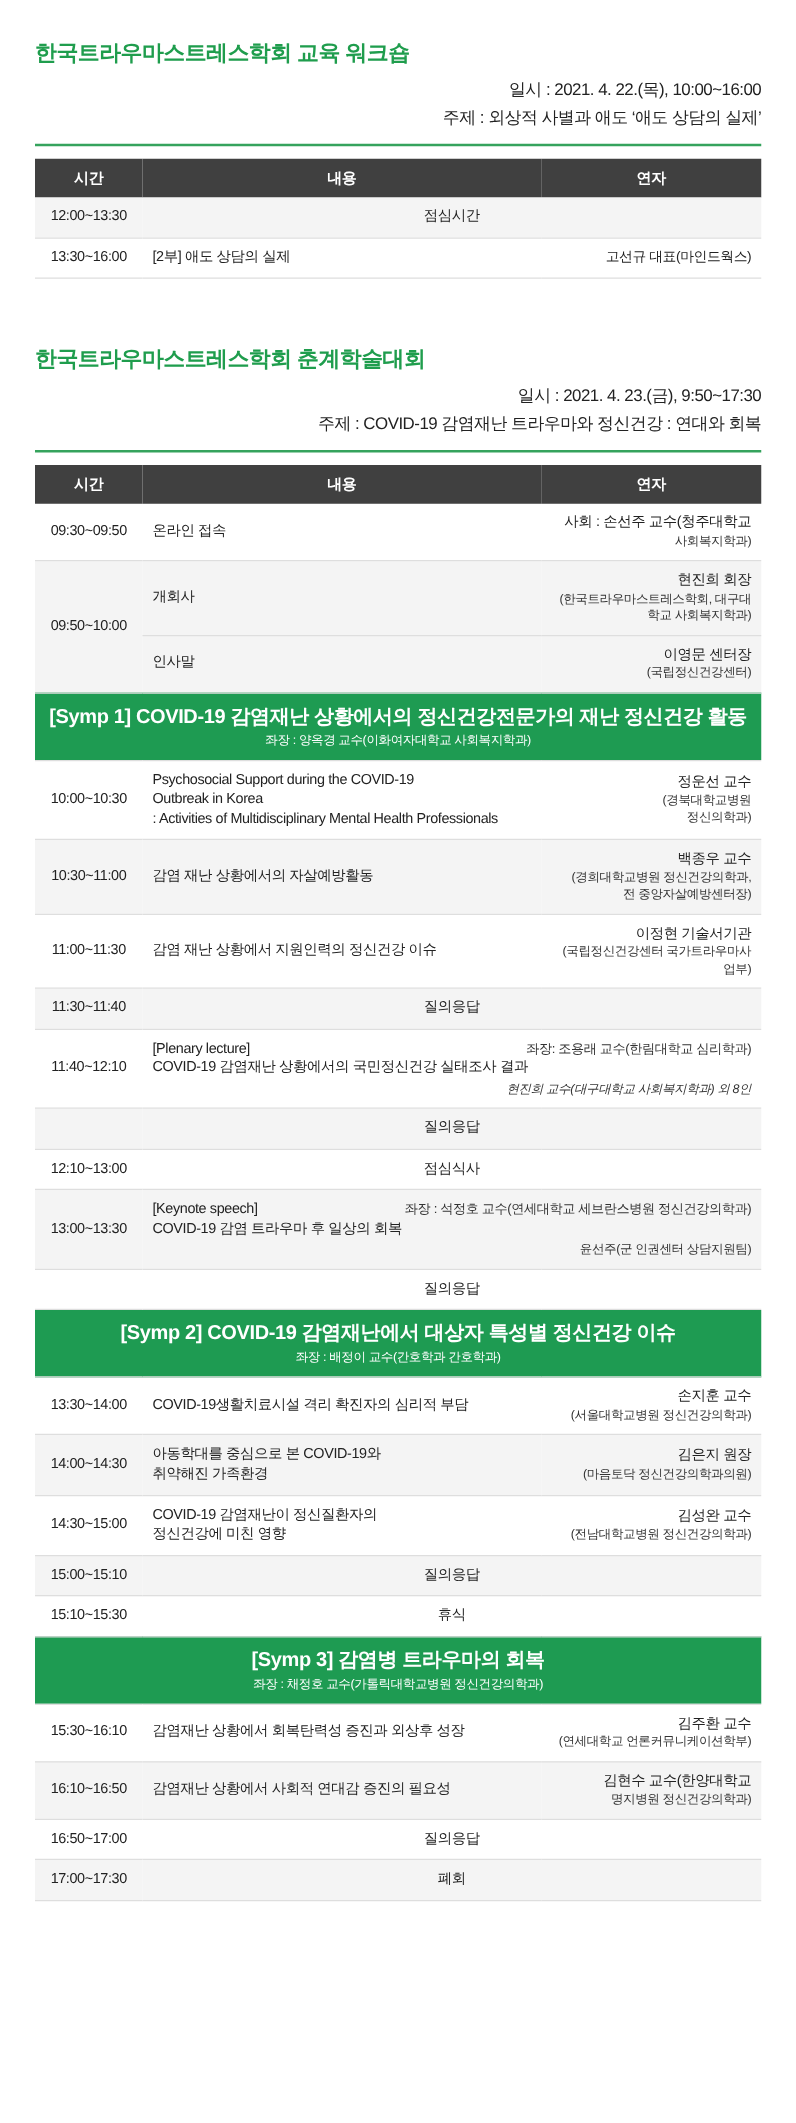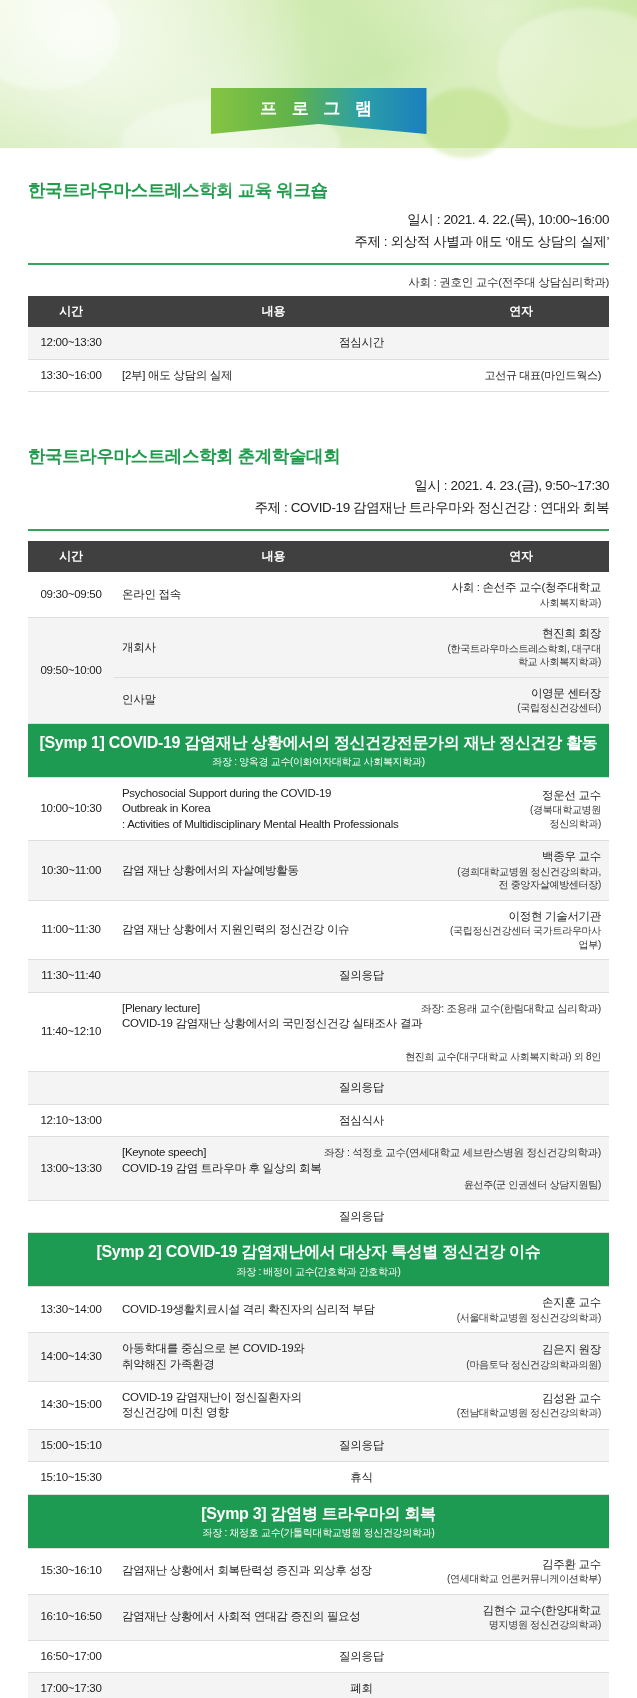--- a/index.html
+++ b/index.html
@@ -133,37 +133,27 @@
   .lect-title { font-size: 11.5px; }
   .spk-name { font-size: 11.5px; }
   .spk-aff { font-size: 10px; color: #333; }
   .blockgap { height: 22px; }
 </style>
 </head>
 <body>
 
 <div class="page">
 
-  <div class="banner">
-    <div class="blob b1"></div>
-    <div class="blob b2"></div>
-    <div class="blob b3"></div>
-    <div class="blob b4"></div>
-    <div class="ribbon">
-      <span class="rib-text">프 로 그 램</span>
-    </div>
-  </div>
 
   <div class="content">
 
     <div class="sec-title">한국트라우마스트레스학회 교육 워크숍</div>
     <div class="sec-line">일시 : 2021. 4. 22.(목), 10:00~16:00</div>
     <div class="sec-line">주제 : 외상적 사별과 애도 ‘애도 상담의 실제’</div>
     <hr class="sec-rule">
-    <div class="host-line">사회 : 권호인 교수(전주대 상담심리학과)</div>
 
     <table class="prog">
       <colgroup>
           <col class="c-time">
           <col>
           <col class="c-spk">
         </colgroup>
       <thead>
         <tr>
           <th>시간</th>
@@ -275,21 +265,21 @@
             <td class="center" colspan="2">질의응답</td>
           </tr>
           <tr>
             <td class="c-time">11:40~12:10</td>
             <td colspan="2">
               <div style="display: flex; justify-content: space-between; align-items: baseline;">
                 <span class="lect-title">[Plenary lecture]</span>
                 <span class="chairline">좌장: 조용래 교수(한림대학교 심리학과)</span>
               </div>
               <div class="lect-title">COVID-19 감염재난 상황에서의 국민정신건강 실태조사 결과</div>
-              <div class="right sub" style="margin-top: 18px;">현진희 교수(대구대학교 사회복지학과) 외 8인</div>
+              <div class="right sub" style="margin-top: 2px; font-style: italic;">현진희 교수(대구대학교 사회복지학과) 외 8인</div>
             </td>
           </tr>
           <tr class="alt">
             <td class="c-time"></td>
             <td class="center" colspan="2">질의응답</td>
           </tr>
           <tr>
             <td class="c-time">12:10~13:00</td>
             <td class="center" colspan="2">점심식사</td>
           </tr>

